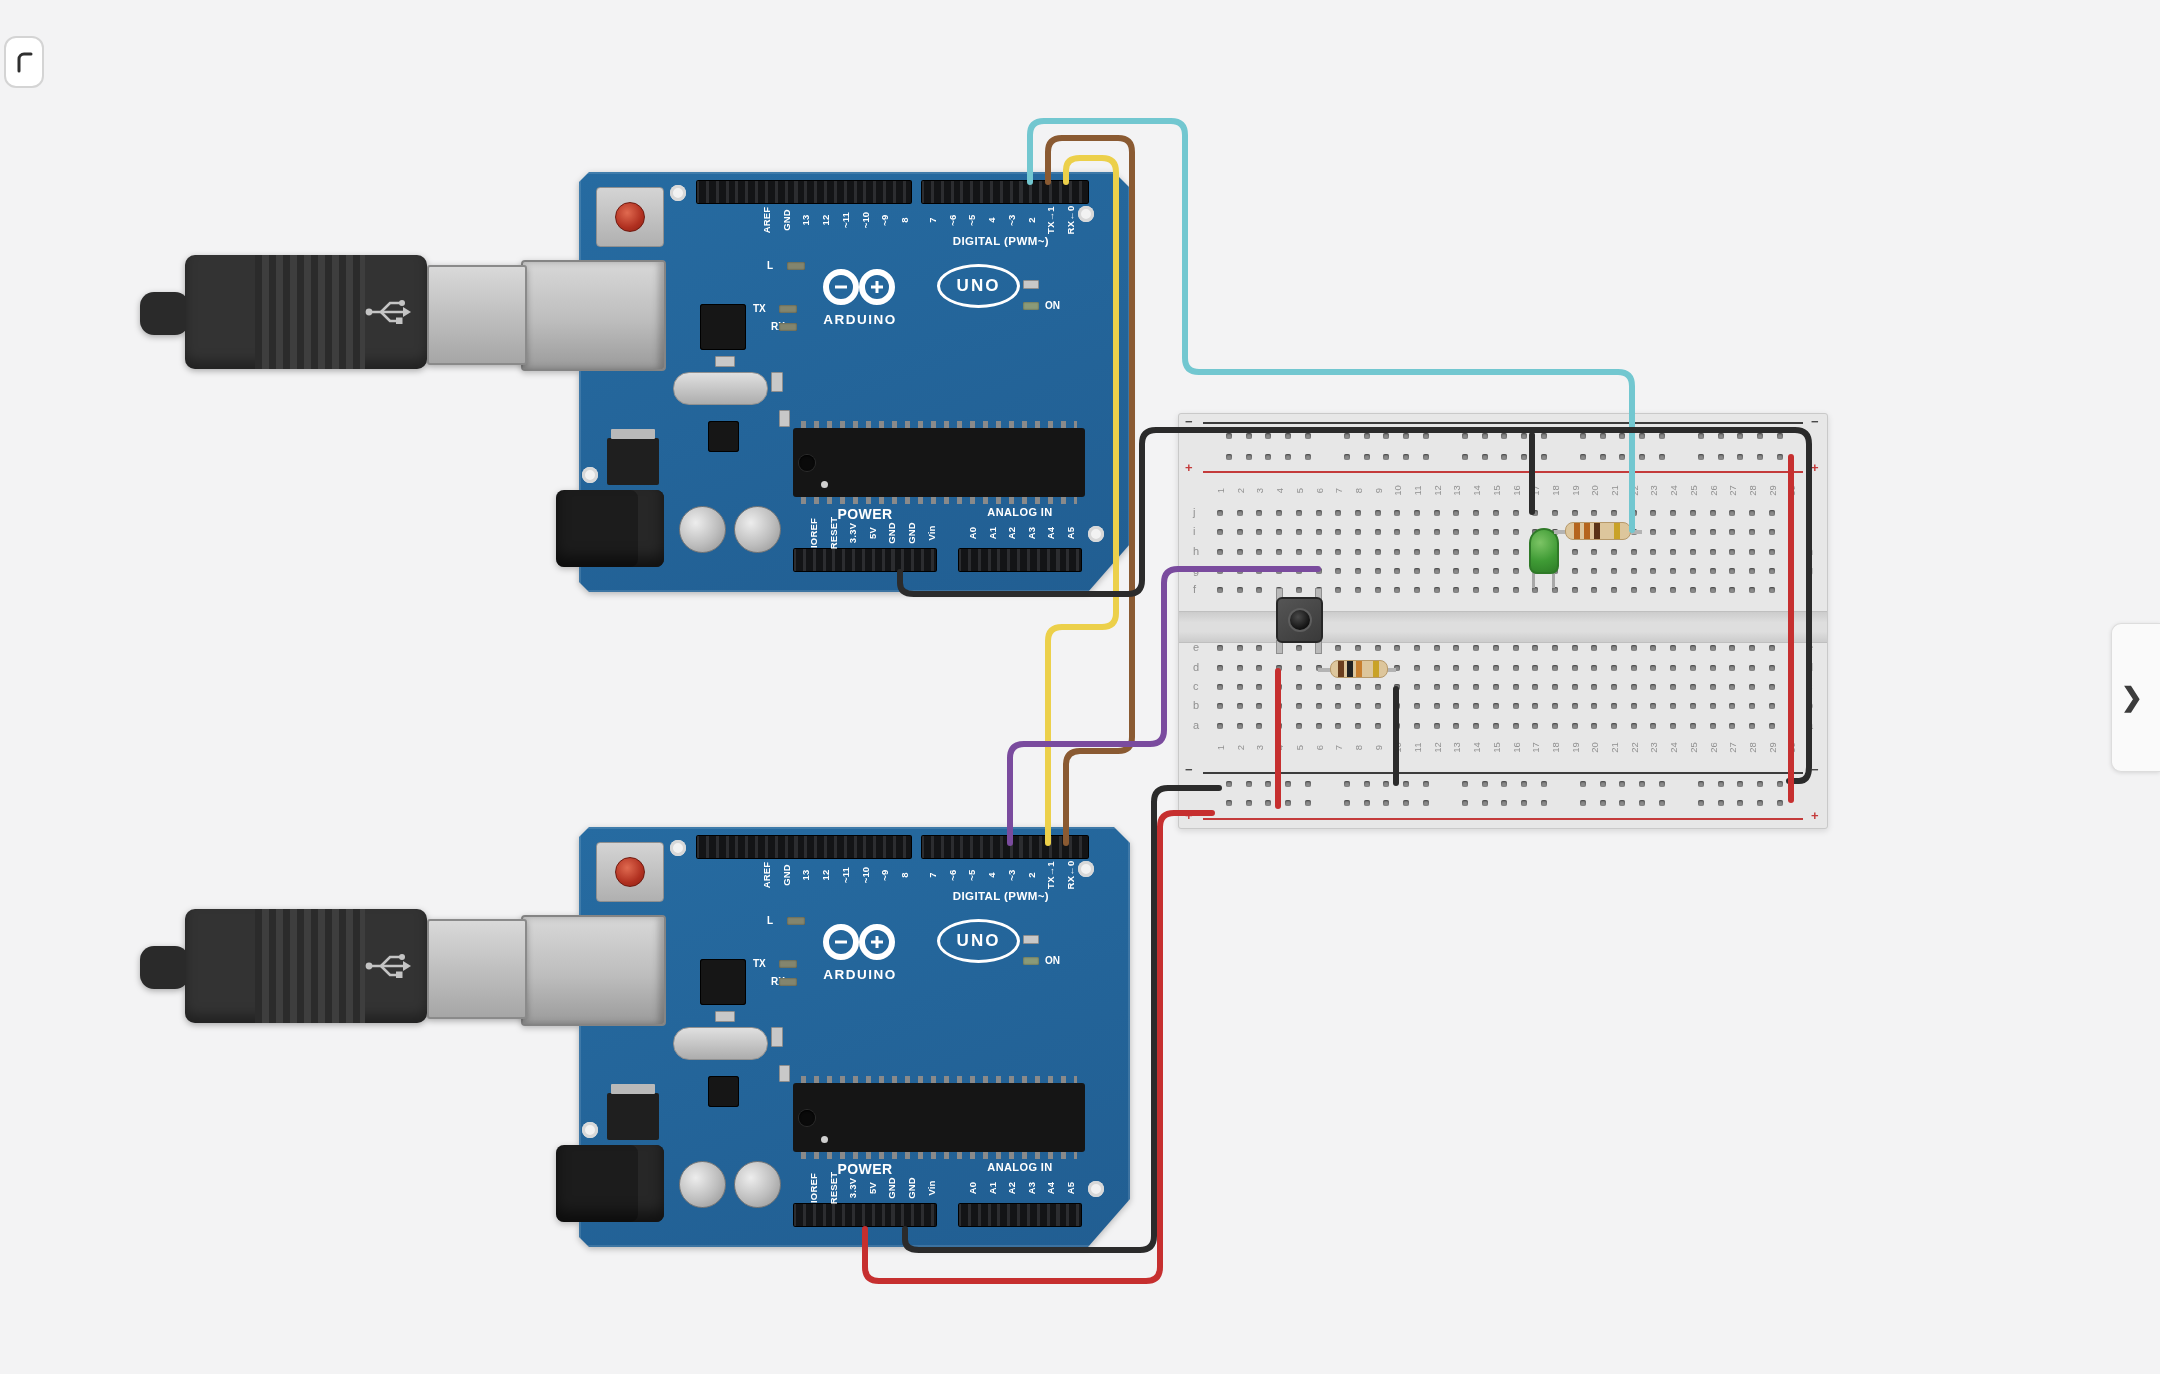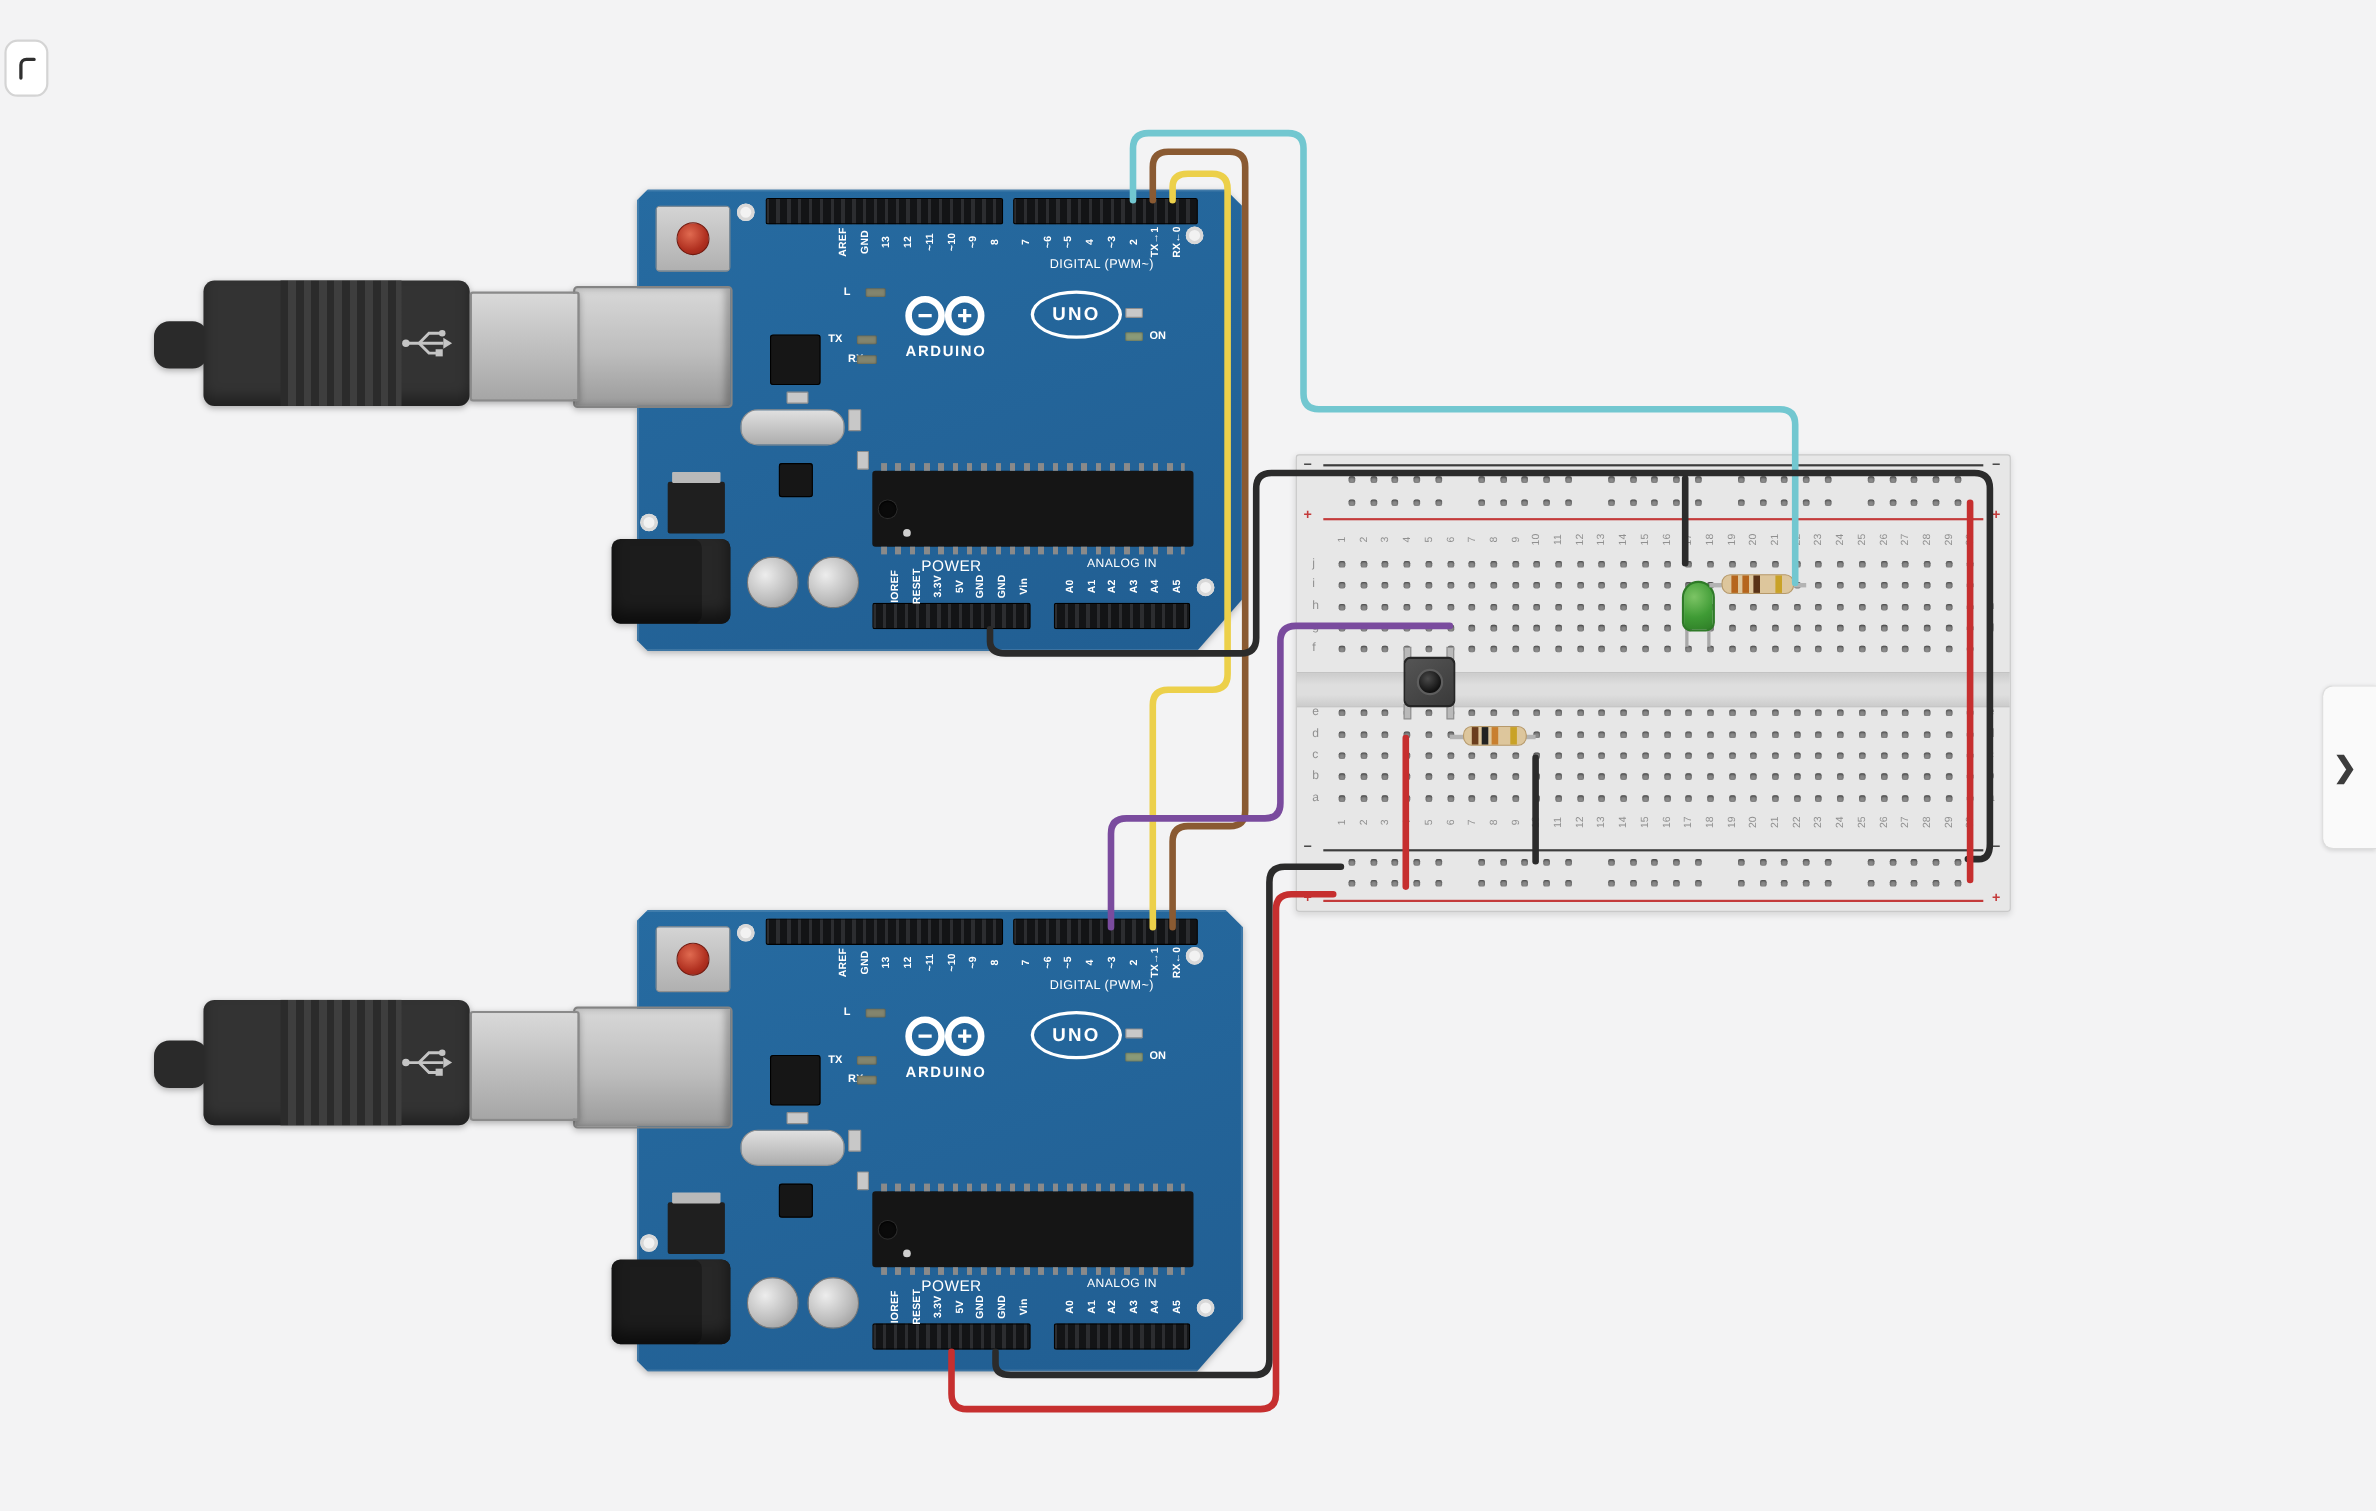--- a/index.html
+++ b/index.html
@@ -21,21 +21,21 @@
   
   .board{position:absolute;width:551px;height:420px;z-index:2;filter:drop-shadow(0 2px 3px rgba(0,0,0,.25))}
   .pcb{position:absolute;inset:0;background:linear-gradient(160deg,var(--board,#266ba1),#215e92);clip-path:polygon(0 10px,10px 0,calc(100% - 16px) 0,100% 16px,100% calc(100% - 48px),calc(100% - 42px) 100%,10px 100%,0 calc(100% - 10px));box-shadow:inset 0 0 0 2px rgba(255,255,255,.12)}
   .hdr{position:absolute;height:24px;background:#17181a;border-radius:2px;background-image:repeating-linear-gradient(90deg,#2c2d30 0 3px,#131416 3px 9.85px);box-shadow:inset 0 0 0 1px #000}
   .hdr-a{left:117px;top:8px;width:216px}
   .hdr-b{left:342px;top:8px;width:168px}
   .hdr-power{left:214px;top:376px;width:144px}
   .hdr-analog{left:379px;top:376px;width:124px}
   .pins{position:absolute;left:0;top:0}
   .pin-label{position:absolute;width:30px;height:30px;display:flex;align-items:center;justify-content:center;transform:rotate(-90deg);font-weight:bold;font-size:9.5px;color:#fff;white-space:nowrap;letter-spacing:.2px}
-  .section-label{position:absolute;color:#fff;font-weight:normal;font-size:11.5px;letter-spacing:.4px}
+  .section-label{position:absolute;color:#fff;font-weight:bold;font-size:11.5px;letter-spacing:.4px}
   .lbl-digital{left:260px;top:63px;width:210px;text-align:right}
   .lbl-power{left:214px;top:334px;width:144px;text-align:center;font-size:14px}
   .lbl-analog{left:379px;top:334px;width:124px;text-align:center;font-size:11px}
   .usb-socket{position:absolute;left:-58px;top:88px;width:141px;height:107px;background:linear-gradient(180deg,#d8d8d8 0%,#bdbdbd 55%,#9b9b9b);border:2px solid #848484;border-radius:4px;box-shadow:inset -5px 0 7px rgba(0,0,0,.25)}
   .jack{position:absolute;left:-23px;top:318px;width:108px;height:77px;background:#1c1c1c;border-radius:8px;box-shadow:inset 0 -10px 14px rgba(0,0,0,.55),inset -26px 0 0 #272727}
   .reset-base{position:absolute;left:17px;top:15px;width:66px;height:58px;background:linear-gradient(180deg,#d4d4d4,#b0b0b0);border:1px solid #8f8f8f;border-radius:4px}
   .reset-cap{position:absolute;left:18px;top:14px;width:28px;height:28px;border-radius:50%;background:radial-gradient(circle at 40% 35%,#e06a50,#b03020 60%,#8c2014);border:1px solid #701a10}
   .logo{position:absolute;left:235px;top:92px}
   .arduino-name{position:absolute;left:235px;top:140px;width:92px;text-align:center;color:#fff;font-weight:bold;font-size:13.5px;letter-spacing:1.5px}
   .uno-badge{position:absolute;left:358px;top:92px;width:83px;height:44px;border:3px solid #fff;border-radius:50%;display:flex;align-items:center;justify-content:center;color:#fff;font-weight:bold;font-size:17px;letter-spacing:2px;box-sizing:border-box}

